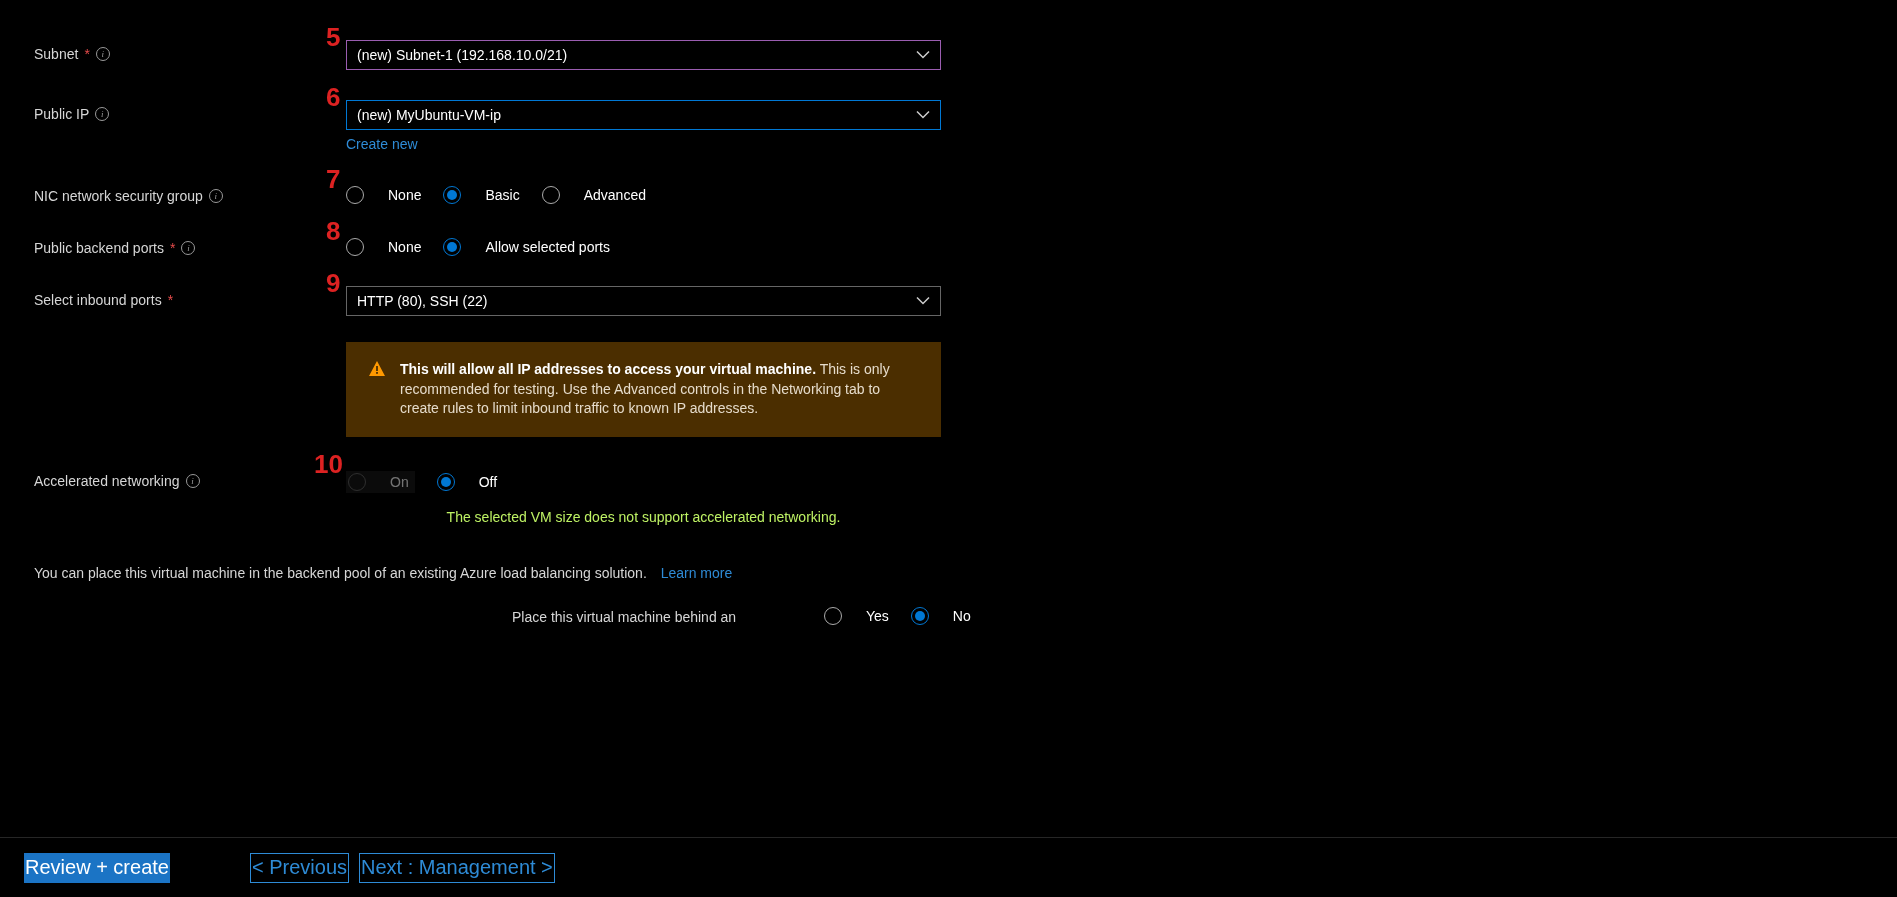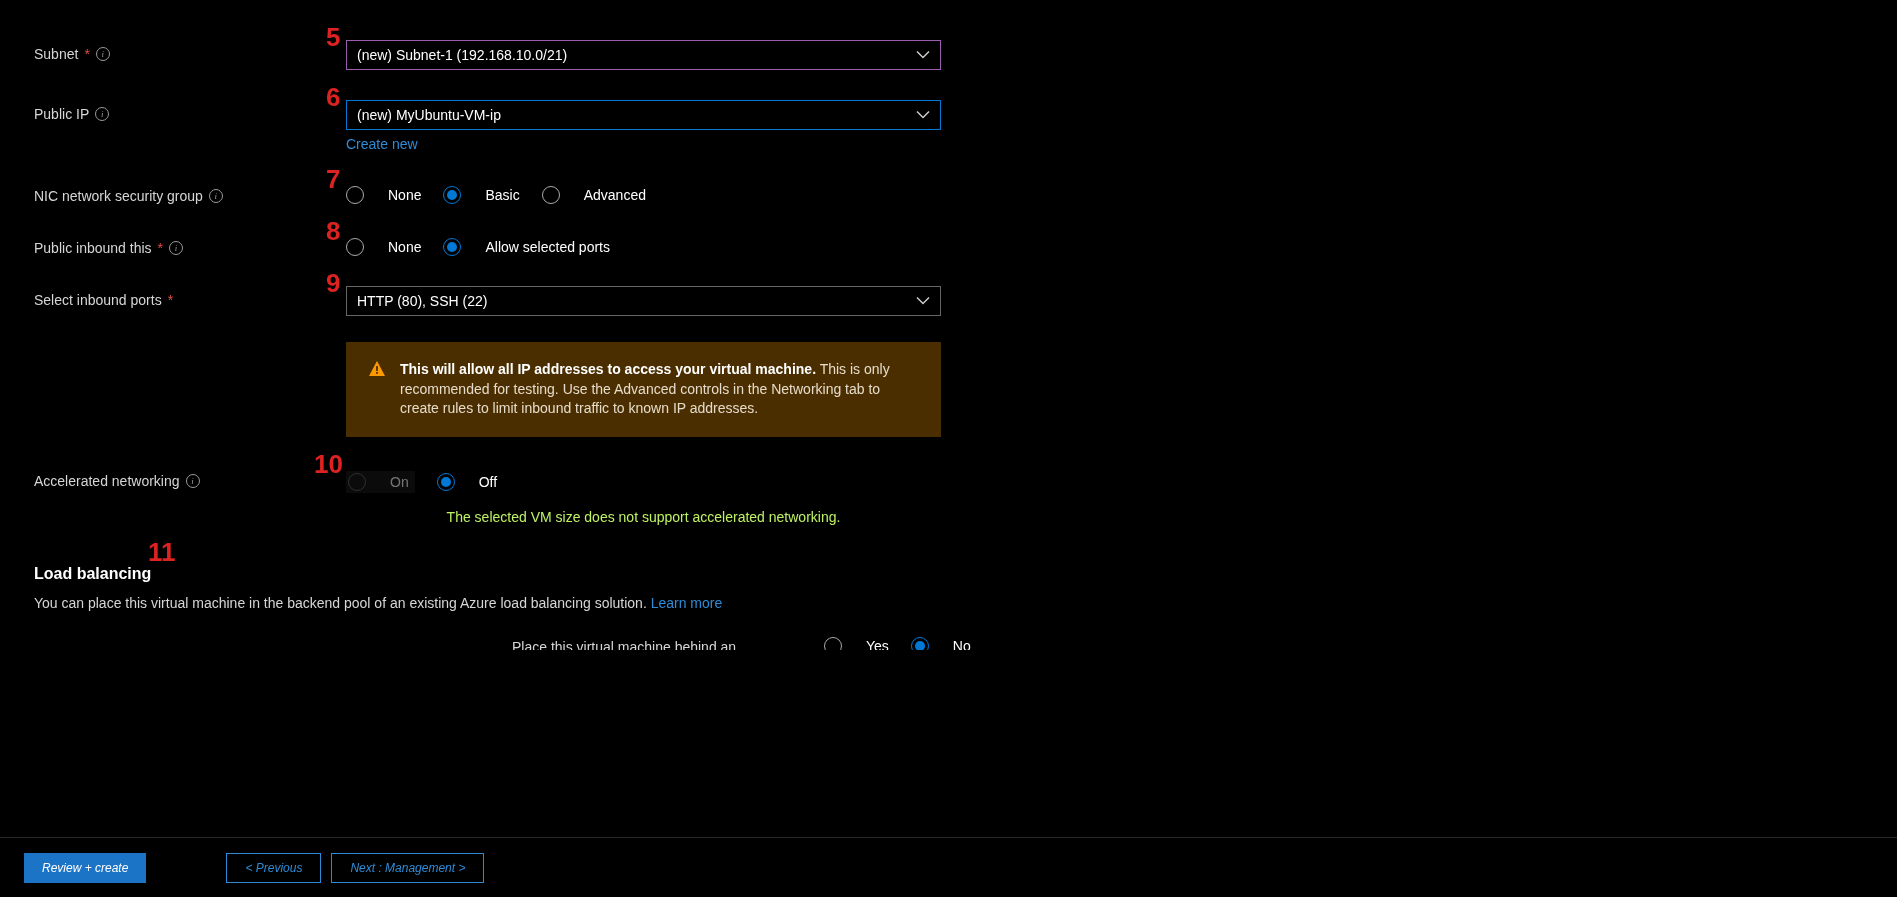--- a/index.html
+++ b/index.html
@@ -144,43 +144,42 @@
     font-weight: 600;
     font-size: 16px;
     color: #fff;
     margin-bottom: 12px;
     position: relative;
   }
   .section-desc {
     color: #d6d6d6;
     margin-bottom: 22px;
   }
-  .section-desc .link { margin-top:0; }
+  .section-desc .link { margin-top:0; margin-left:10px; }
 
   
   .footer {
     position: absolute;
     left: 0; right: 0; bottom: 0;
     height: 60px;
     border-top: 1px solid #262626;
     display: flex;
     align-items: center;
     padding: 0 24px;
     gap: 80px;
     background: #000;
   }
   .btn {
     height: 30px;
-    padding: 0 18px;
+    padding: 0 1px;
     display: inline-flex;
     align-items: center;
     justify-content: center;
     cursor: pointer;
-    font-size: 12px;
-    font-style: italic;
+    font-size: 20px;
   }
   .btn-primary {
     background: #1b74c5;
     color: #fff;
     border: none;
   }
   .btn-outline {
     background: transparent;
     border: 1px solid #2e8bd6;
     color: #2e8bd6;
@@ -251,21 +250,21 @@
         <div class="radio">
           <span class="outer"></span>
           <span>Advanced</span>
         </div>
       </div>
     </div>
   </div>
 
   <div class="form-row">
     <div class="label-col">
-      <span>Public inbound this</span>
+      <span>Public backend ports</span>
       <span class="required">*</span>
       <span class="info-icon">i</span>
     </div>
     <div class="control-col">
       <span class="annotation">8</span>
       <div class="radio-group">
         <div class="radio">
           <span class="outer"></span>
           <span>None</span>
         </div>
@@ -327,24 +326,20 @@
               <span class="inner"></span>
             </span>
           <span>Off</span>
         </div>
       </div>
       <div class="helper-text">The selected VM size does not support accelerated networking.</div>
     </div>
   </div>
 
   <div style="margin-top:40px; position:relative;">
-    <div class="section-heading">
-      <span class="annotation" style="left:114px; top:-28px;">11</span>
-      <span>Load balancing</span>
-    </div>
     <div class="section-desc">
       <span>You can place this virtual machine in the backend pool of an existing Azure load balancing solution.</span>
       <span class="link">Learn more</span>
     </div>
 
     <div class="form-row" style="margin-bottom:0;justify-content:center;">
       <div class="label-col">
         <span>Place this virtual machine behind an</span>
       </div>
       <div class="control-col">

